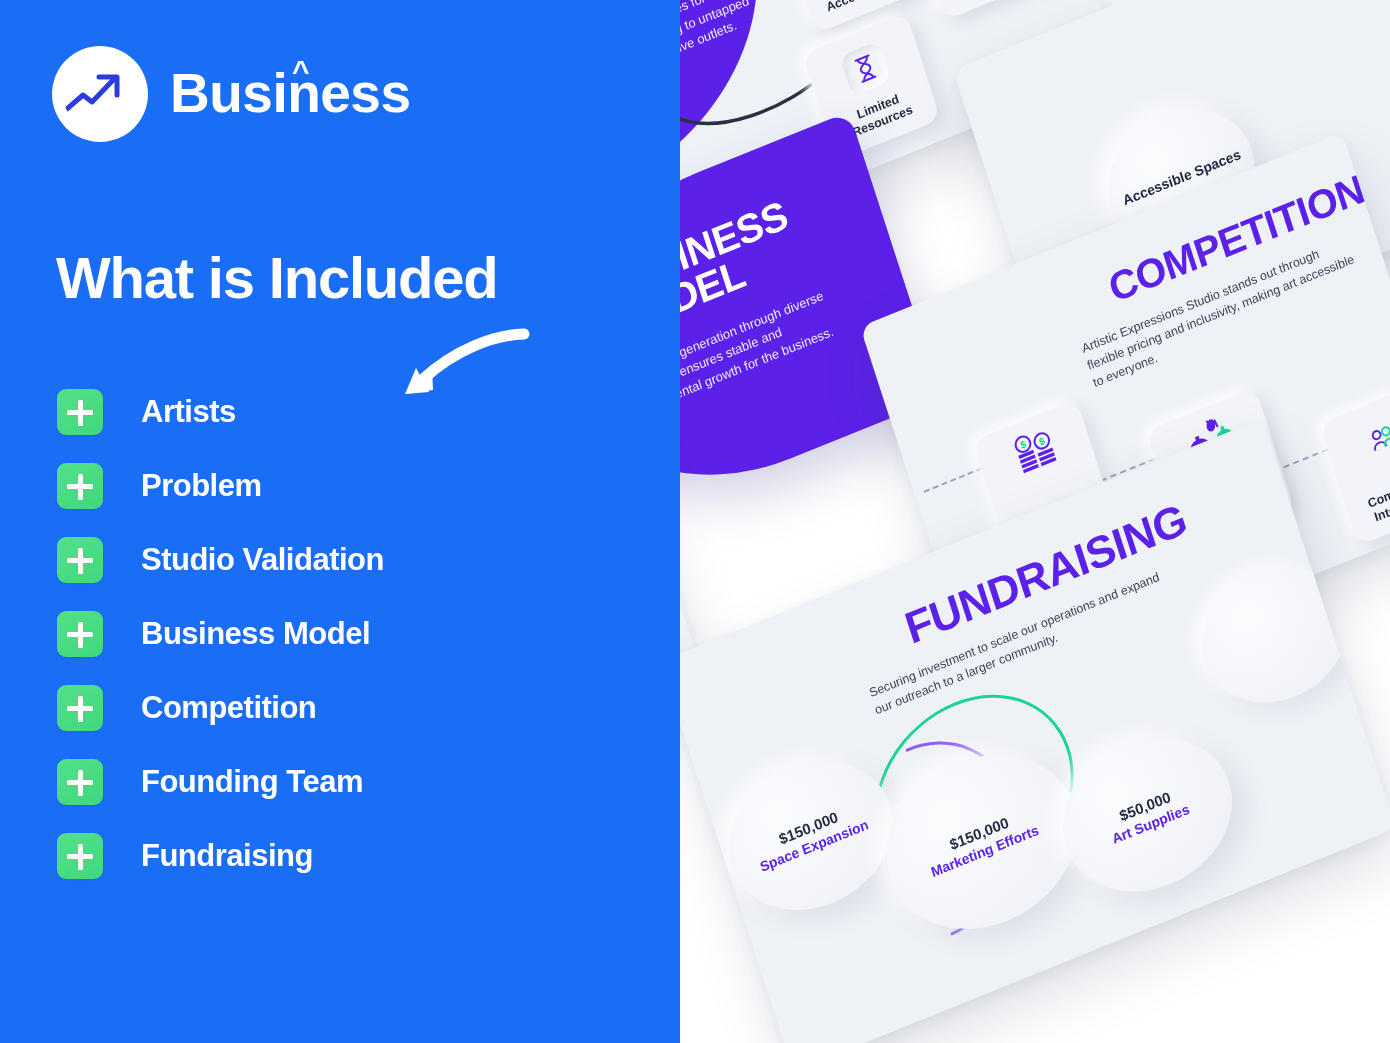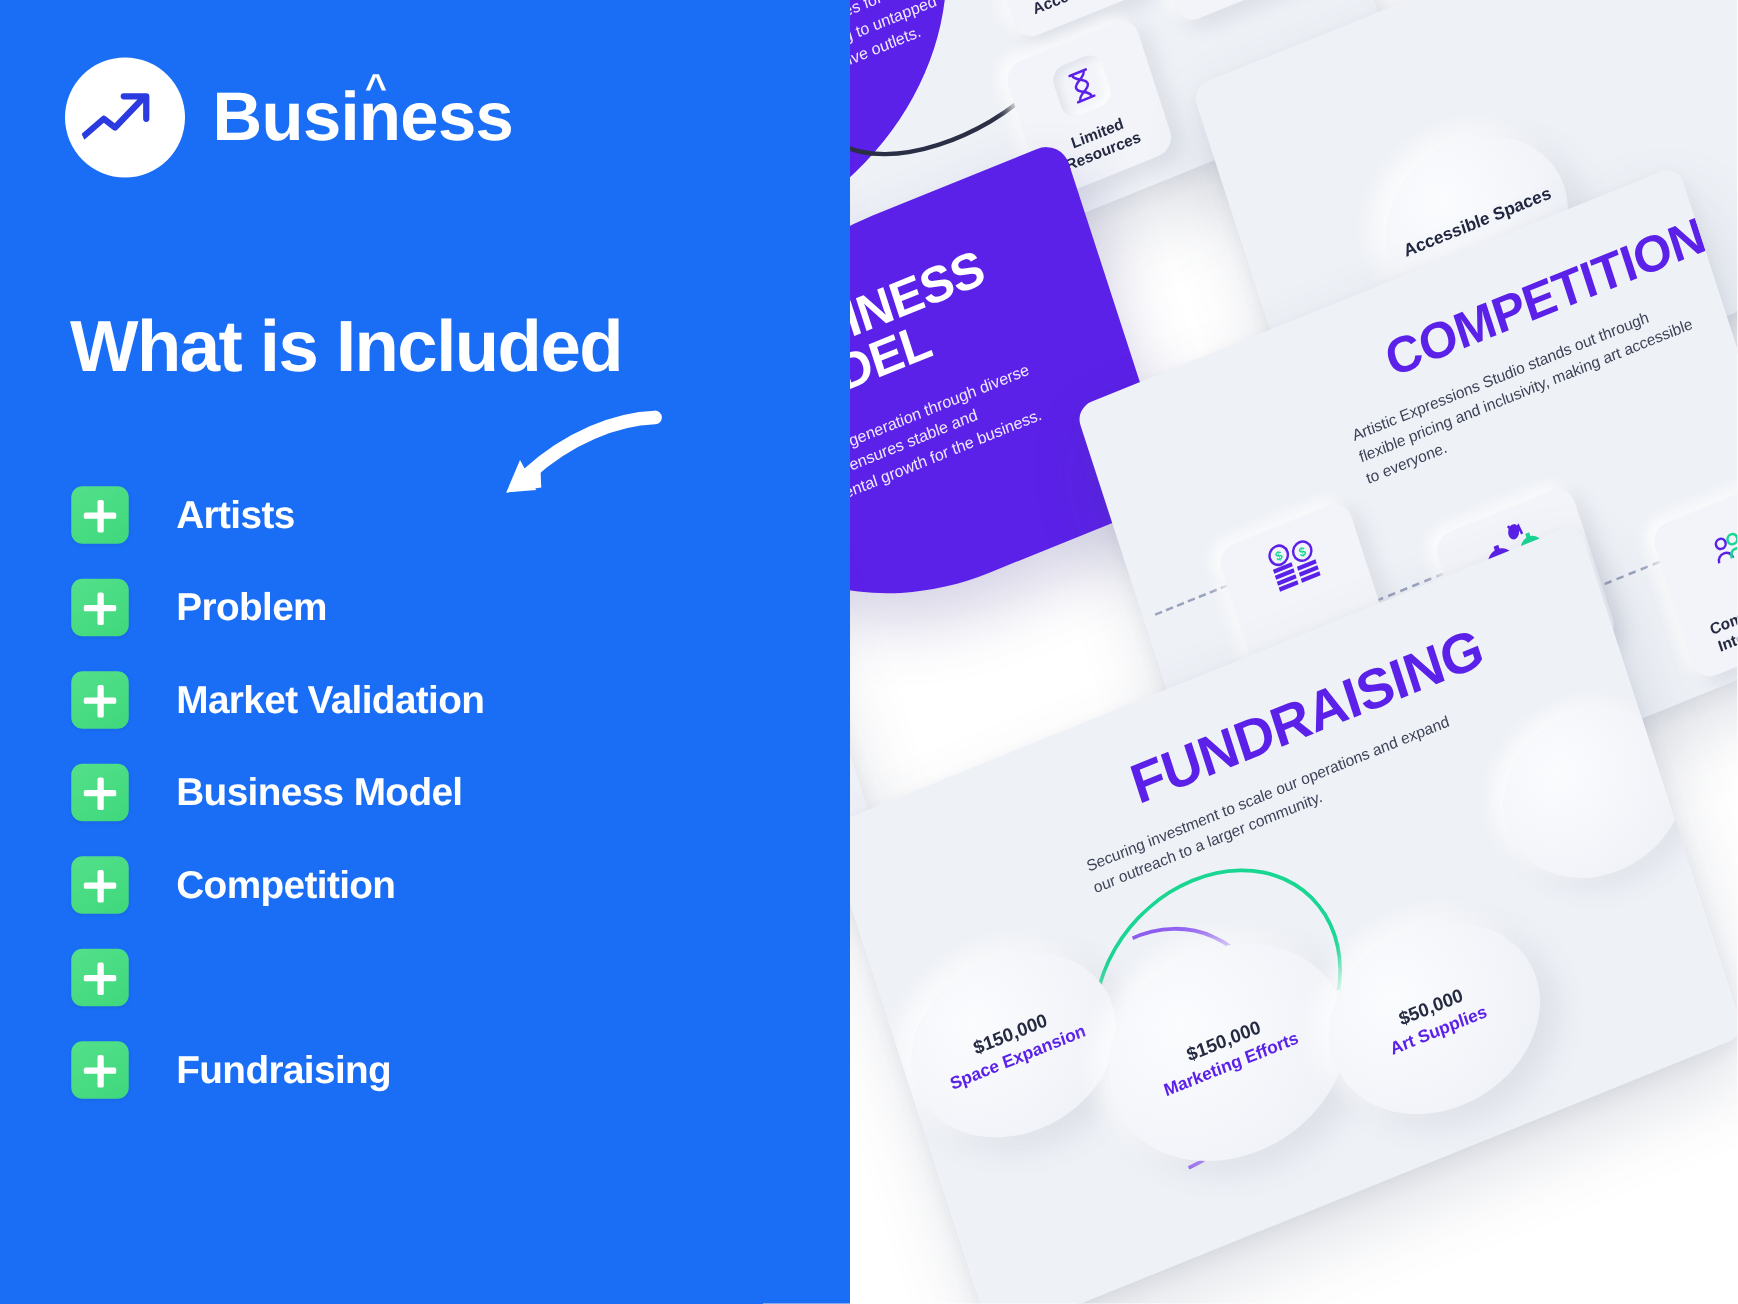--- a/index.html
+++ b/index.html
@@ -181,32 +181,33 @@
     <div class="feature-item">
       <span class="plus-badge"></span>
       <span class="feature-label">Artists</span>
     </div>
     <div class="feature-item">
       <span class="plus-badge"></span>
       <span class="feature-label">Problem</span>
     </div>
     <div class="feature-item">
       <span class="plus-badge"></span>
-      <span class="feature-label">Market Validation</span>
+      <span class="feature-label">Studio Validation</span>
     </div>
     <div class="feature-item">
       <span class="plus-badge"></span>
       <span class="feature-label">Business Model</span>
     </div>
     <div class="feature-item">
       <span class="plus-badge"></span>
       <span class="feature-label">Competition</span>
     </div>
     <div class="feature-item">
       <span class="plus-badge"></span>
+      <span class="feature-label">Founding Team</span>
     </div>
     <div class="feature-item">
       <span class="plus-badge"></span>
       <span class="feature-label">Fundraising</span>
     </div>
   </div>
 </div>
 
 <div class="right-area">
   <div class="stage">

